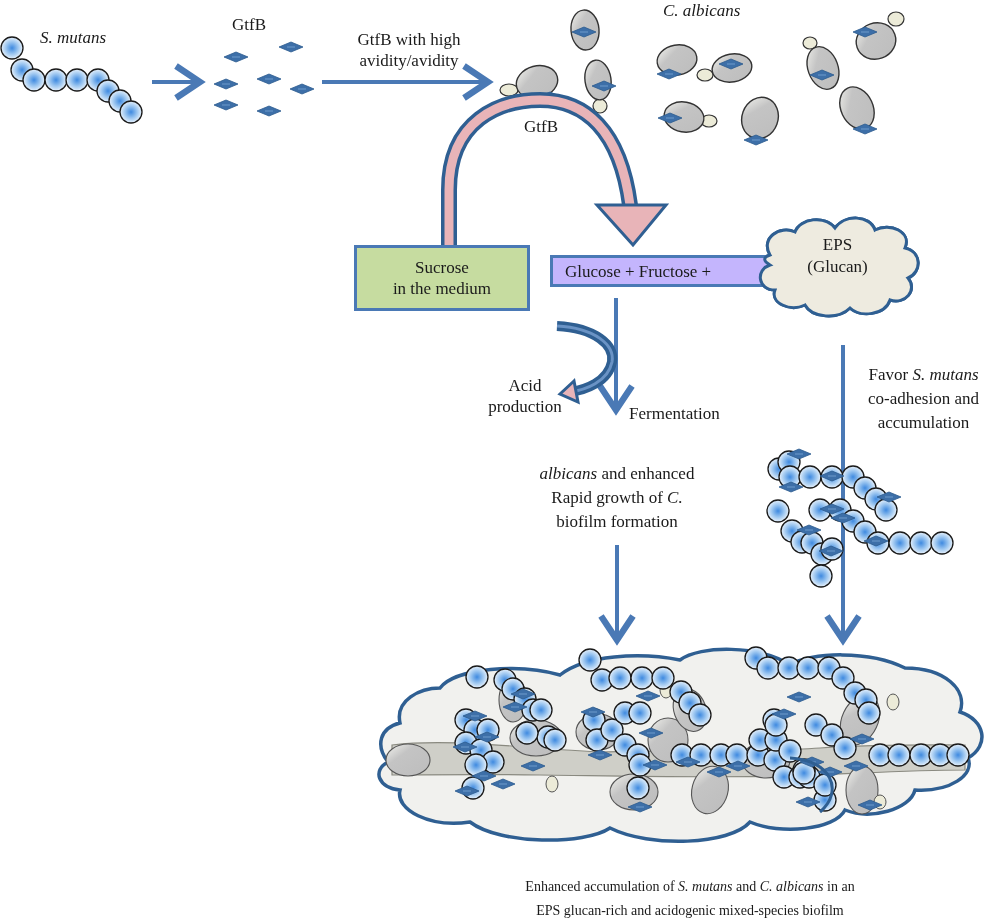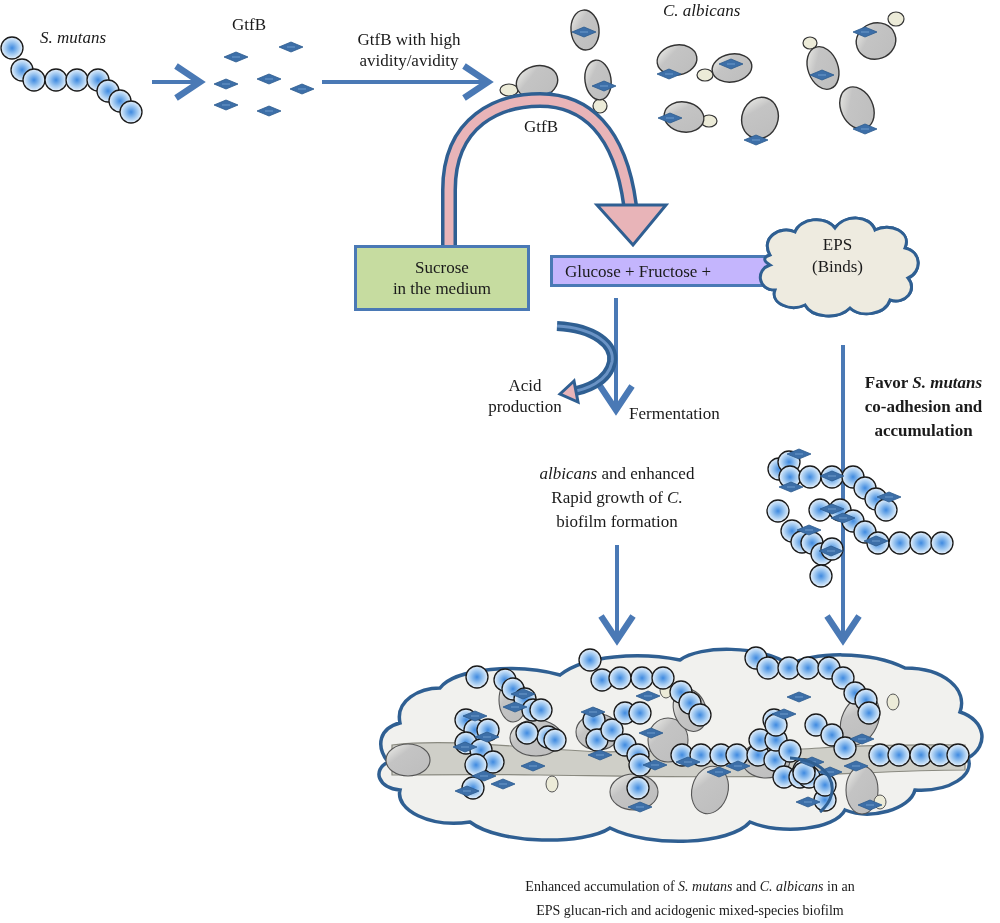--- a/index.html
+++ b/index.html
@@ -321,36 +321,36 @@
 </div>
 
 <svg style="position:absolute; left:0; top:0;" width="1000" height="923" viewBox="0 0 1000 923">
   <path d="M 770,255 C 760,238 780,225 795,232 C 800,218 825,215 835,228 C 845,214 870,215 875,230
            C 890,222 912,232 905,248 C 922,252 922,272 908,278 C 918,290 905,305 890,300
            C 885,315 860,318 850,308 C 838,320 812,318 805,305 C 790,312 770,303 775,290
            C 758,290 755,270 770,265 C 762,260 764,257 770,255 Z" fill="#eeebe0" stroke="#2f5f92" stroke-width="3"></path>
 </svg>
 <div class="lbl" style="left:780px; top:234px; width:115px; line-height:22px;">
   <div>EPS</div>
-  <div>(Binds)</div>
+  <div>(Glucan)</div>
 </div>
 
 <div class="lbl" style="left:629px; top:355px;margin-top:48px;">Fermentation</div>
 <div class="lbl" style="left:485px; top:375px; width:80px;">
   <div>Acid</div>
   <div>production</div>
 </div>
 
 <div class="lbl" style="left:522px; top:462px; width:190px; line-height:24px;">
   <div><span class="it">albicans</span><span> and enhanced</span></div>
   <div><span>Rapid growth of </span><span class="it">C.</span></div>
   <div>biofilm formation</div>
 </div>
 
-<div class="lbl" style="left:856px; top:371px; width:135px; line-height:24px;font-weight:bold;">
+<div class="lbl" style="left:856px; top:363px; width:135px; line-height:24px;">
   <div><span>Favor </span><span class="it">S. mutans</span></div>
   <div>co-adhesion and</div>
   <div>accumulation</div>
 </div>
 
 <div class="lbl" style="left:420px; top:875px; width:540px; font-size:14px; line-height:24px;">
   <div><span>Enhanced accumulation of </span><span class="it">S. mutans</span><span> and </span><span class="it">C. albicans</span><span> in an</span></div>
   <div>EPS glucan-rich and acidogenic mixed-species biofilm</div>
 </div>
 

